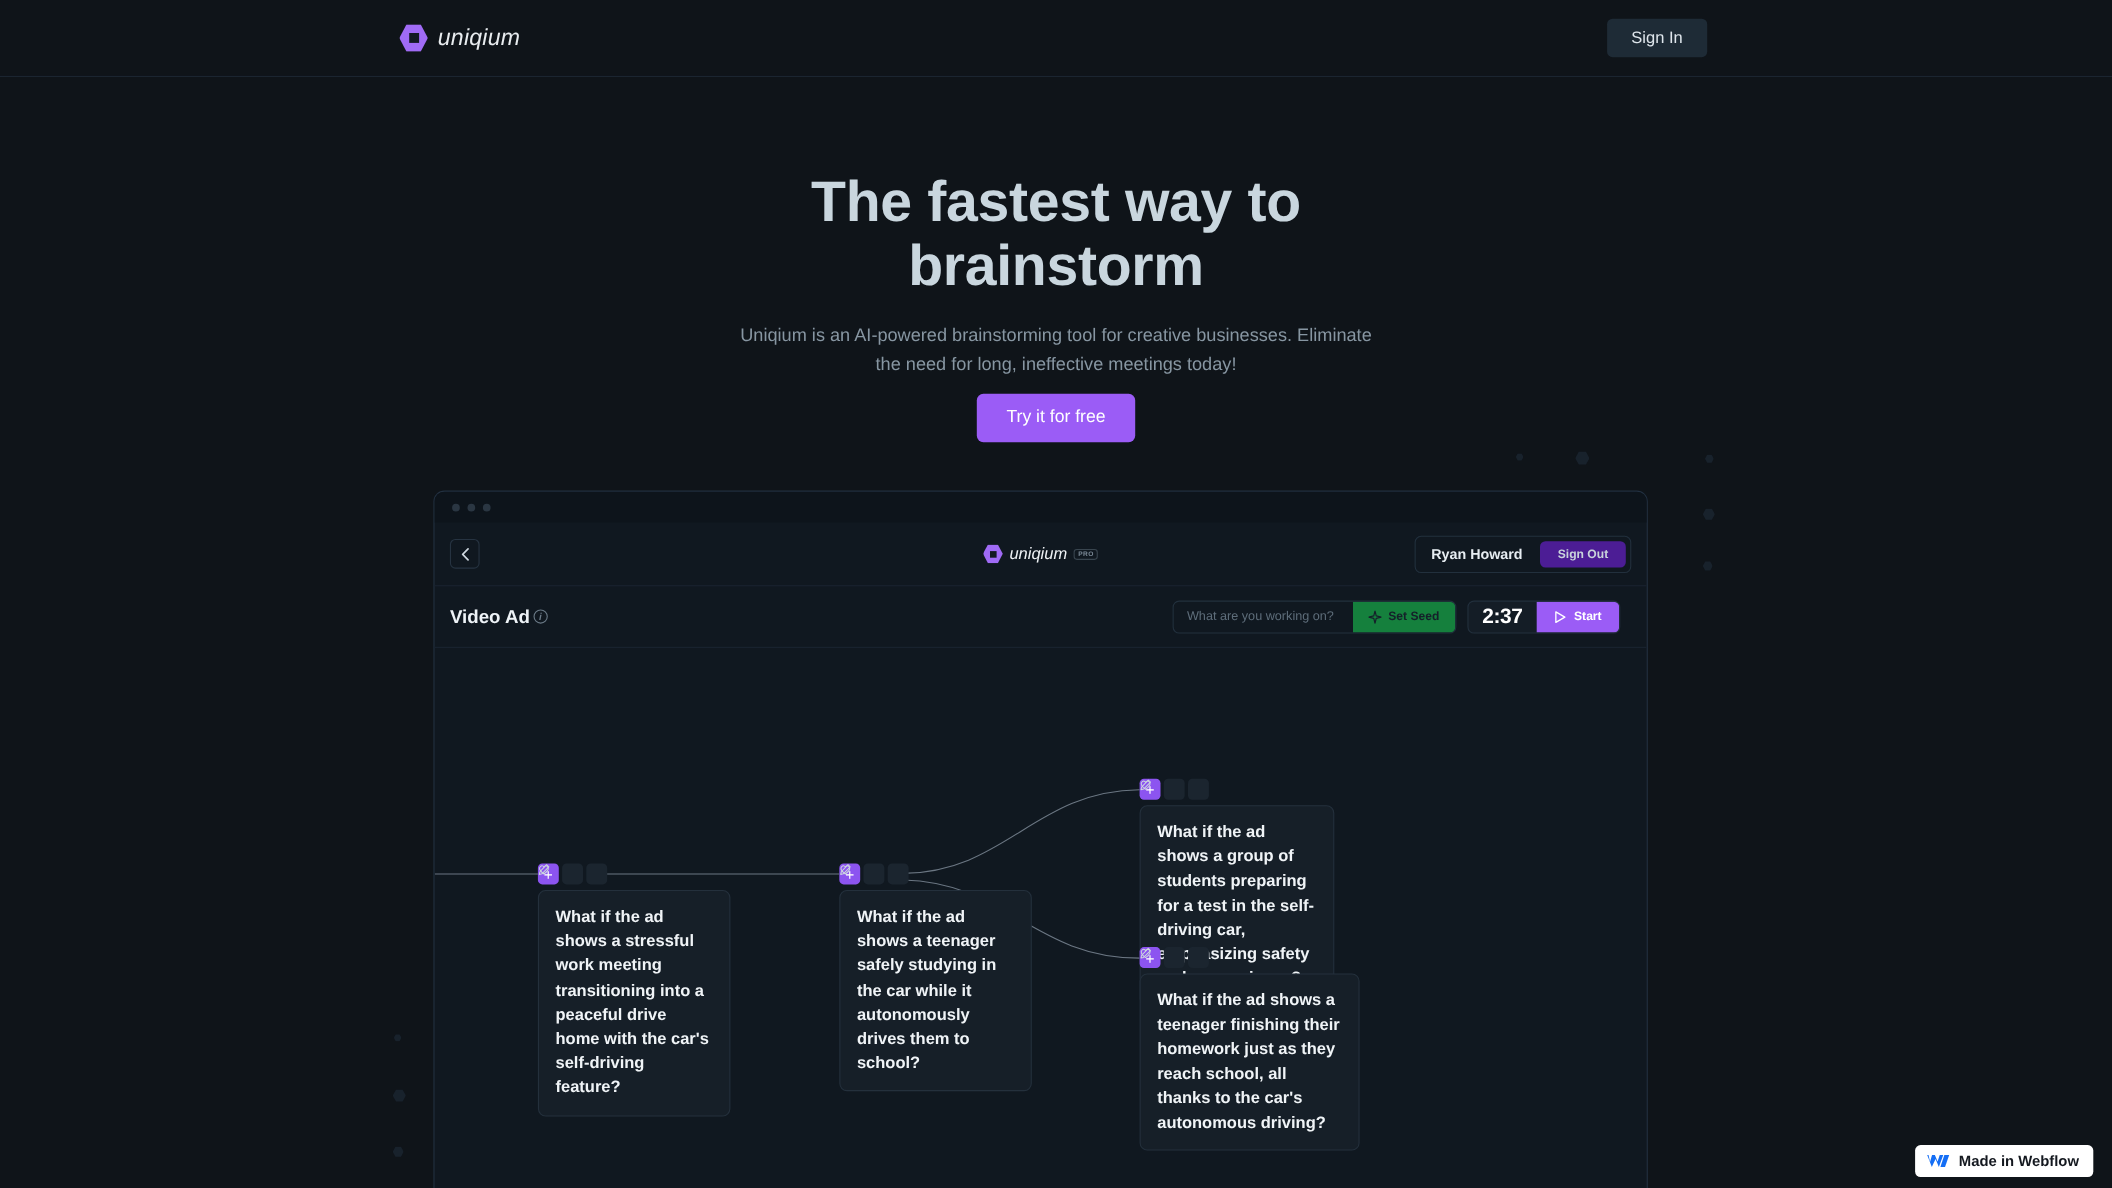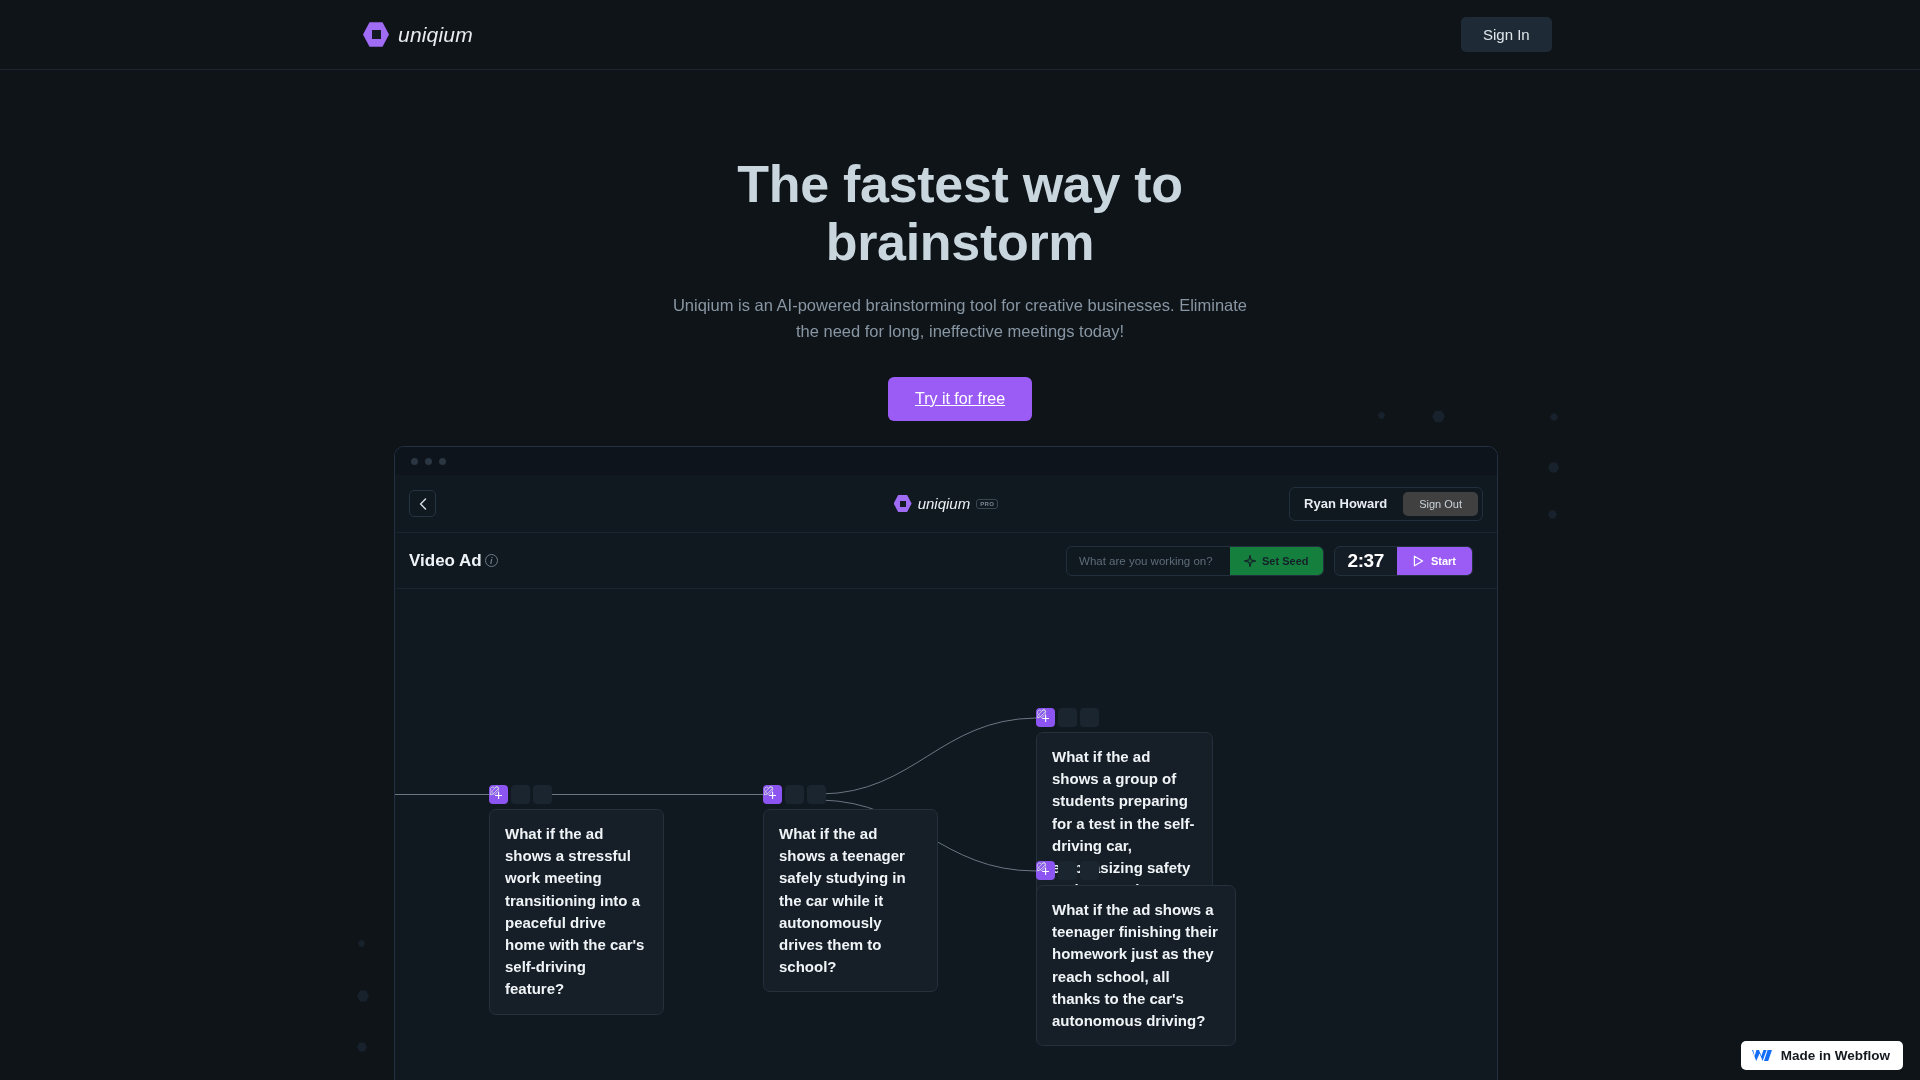--- a/index.html
+++ b/index.html
@@ -49,25 +49,24 @@
   .hero h1 {
     margin-top: 85px;
     font-size: 52px; line-height: 1.12; font-weight: 700; color: #c9d6de;
     letter-spacing: -0.3px;
   }
   .hero p {
     margin-top: 22px; font-size: 16.5px; line-height: 1.55; color: #8796a2;
     max-width: 580px; margin-left: auto; margin-right: auto;
   }
   .cta {
-    margin-top: 32px; display: inline-block;
+    margin-top: 13px; display: inline-block;
     background: #9b5cf6; color: #fff; border: none; border-radius: 6px;
     padding: 13px 27px; font-size: 16px; cursor: pointer;
     font-family: "Liberation Sans", sans-serif;
-    text-decoration: underline;
   }
 
   
   .appwin {
     position: absolute; left: 394px; top: 446px; width: 1104px; height: 640px;
     background: #101820;
     border: 1px solid #223040; border-top-left-radius: 10px; border-top-right-radius: 10px;
     overflow: hidden; z-index: 3;
   }
   .chrome {
@@ -96,22 +95,22 @@
   .pro-badge {
     font-size: 6px; letter-spacing: .4px; color: #7b8996;
     border: 1px solid #39454f; border-radius: 3px; padding: 1px 3px; font-weight: 700;
   }
   .userbox {
     position: absolute; right: 14px; display: flex; align-items: center;
     border: 1px solid #22303d; border-radius: 6px; padding: 4px 4px 4px 14px; gap: 16px;
   }
   .username { font-size: 13px; font-weight: 700; color: #e7edf2; }
   .signout-btn {
-    background: #404040; color: #c9d3db; border: none; border-radius: 5px;
-    padding: 6px 16px; font-size: 11px; font-weight: 400; cursor: pointer;
+    background: #4c1d95; color: #c9d3db; border: none; border-radius: 5px;
+    padding: 6px 16px; font-size: 11px; font-weight: 700; cursor: pointer;
     font-family: "Liberation Sans", sans-serif;
   }
 
   .toolbar {
     height: 56px; position: relative; display: flex; align-items: center;
     border-bottom: 1px solid #1a2430;
   }
   .proj-title {
     position: absolute; left: 14px; display: flex; align-items: center; gap: 3px;
     font-size: 17px; font-weight: 700; color: #eef3f7;

